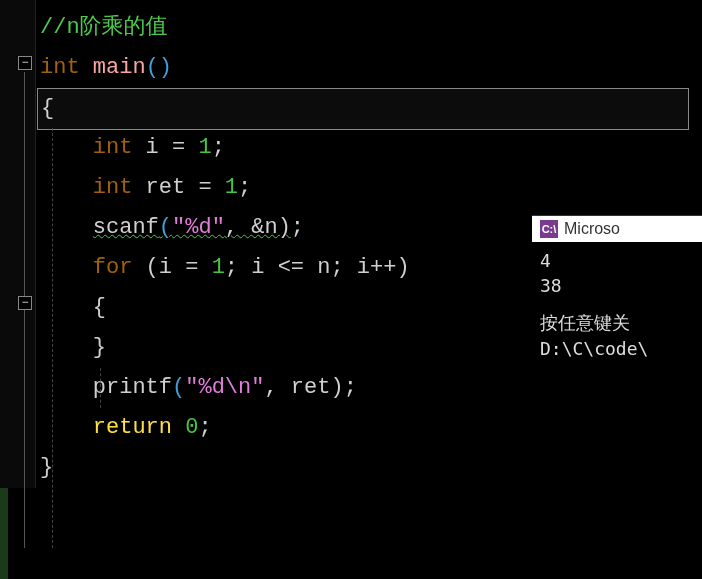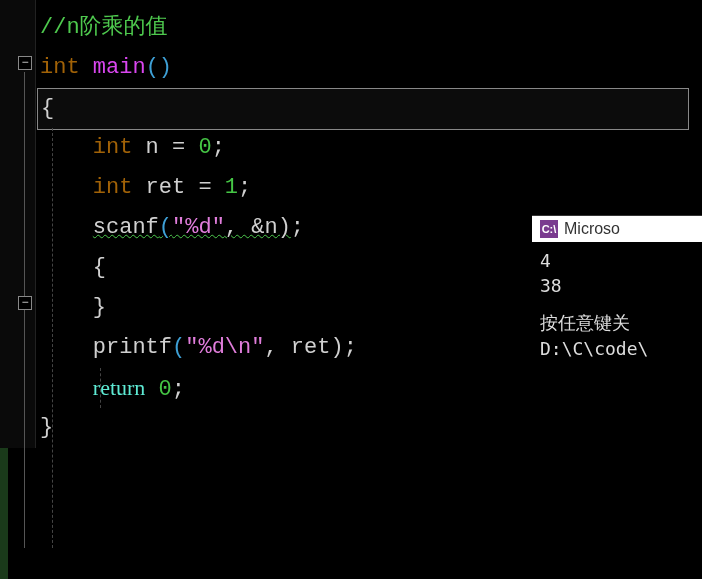--- a/index.html
+++ b/index.html
@@ -50,27 +50,27 @@
       background: #555;
     }
     .line {
       height: 40px;
       line-height: 40px;
       white-space: pre;
       position: relative;
     }
     .comment { color: #4ec94e; }
     .keyword { color: #a16207; }
-    .func { color: #d946ef; }
+    .func { color: #fca5a5; }
     .paren { color: #3ea0d6; }
     .brace { color: #d0d0d0; }
     .plain { color: #d0d0d0; }
     .num { color: #45c645; }
     .string { color: #e07ddb; }
-    .return-kw { color: #5eead4; font-family: Liberation Serif, serif; }
+    .return-kw { color: #fde047; }
     .warn-underline {
       text-decoration: underline wavy #4ec94e;
       text-decoration-thickness: 1px;
       margin-top: 42px;
     }
     .highlight-box {
       border: 1px solid #888;
       background: rgba(80,80,80,0.15);
       display: inline-block;
       margin-left: -3px;
@@ -140,27 +140,28 @@
     <div class="fold-line" style="top:72px;height:476px"></div>
     <div class="fold-box" style="top:296px">−</div>
   </div>
 
   <div class="line"><span class="comment">//n阶乘的值</span></div>
 
   <div class="line"><span class="keyword">int </span><span class="func">main</span><span class="paren">()</span></div>
 
   <div class="line"><span class="highlight-box"><span class="brace">{</span></span></div>
 
+  <div class="line">    <span class="keyword">int</span><span class="plain"> i = </span><span class="num">1</span><span class="plain">;</span></div>
 
-  <div class="line">    <span class="keyword">int</span><span class="plain"> n = </span><span class="num">0</span><span class="plain">;</span></div>
 
   <div class="line">    <span class="keyword">int</span><span class="plain"> ret = </span><span class="num">1</span><span class="plain">;</span></div>
 
   <div class="line">    <span class="plain warn-underline">scanf</span><span class="paren warn-underline">(</span><span class="string warn-underline">"%d"</span><span class="plain warn-underline">, &amp;n)</span><span class="plain">;</span></div>
 
+  <div class="line">    <span class="keyword">for</span><span class="plain"> (i = </span><span class="num">1</span><span class="plain">; i &lt;= n; i++)</span></div>
 
   <div class="line">    <span class="brace">{</span></div>
 
 
   <div class="line">    <span class="brace">}</span></div>
 
   <div class="line">    <span class="plain">printf</span><span class="paren">(</span><span class="string">"%d\n"</span><span class="plain">, ret);</span></div>
 
   <div class="line">    <span class="return-kw">return</span><span class="plain"> </span><span class="num">0</span><span class="plain">;</span></div>
 

